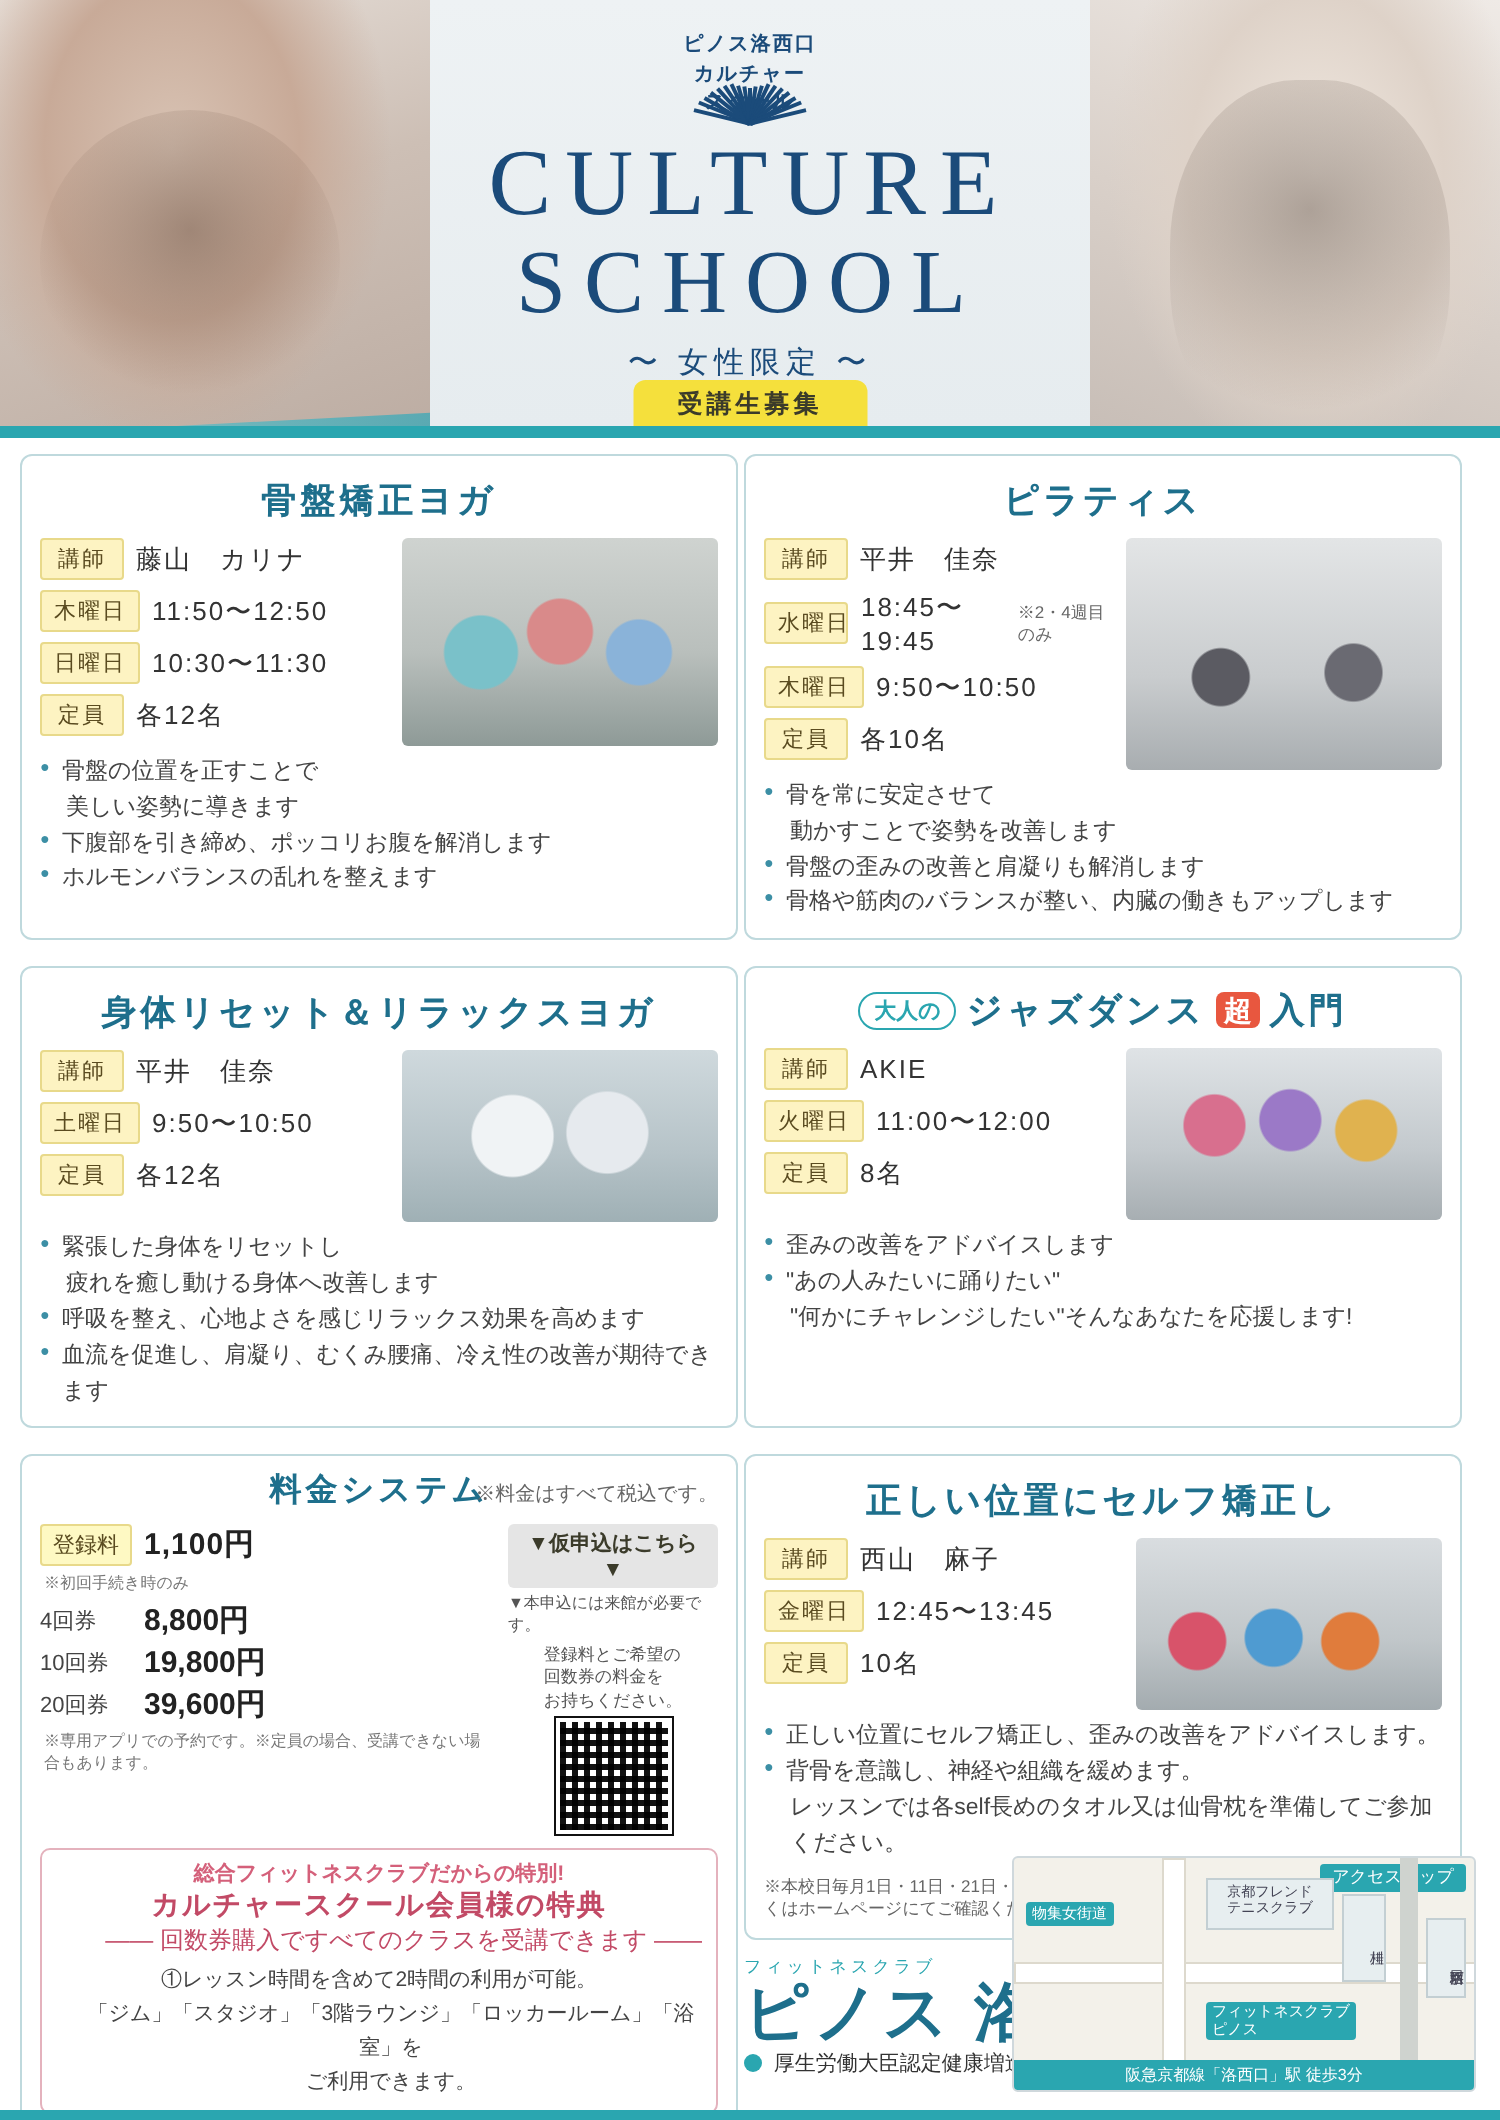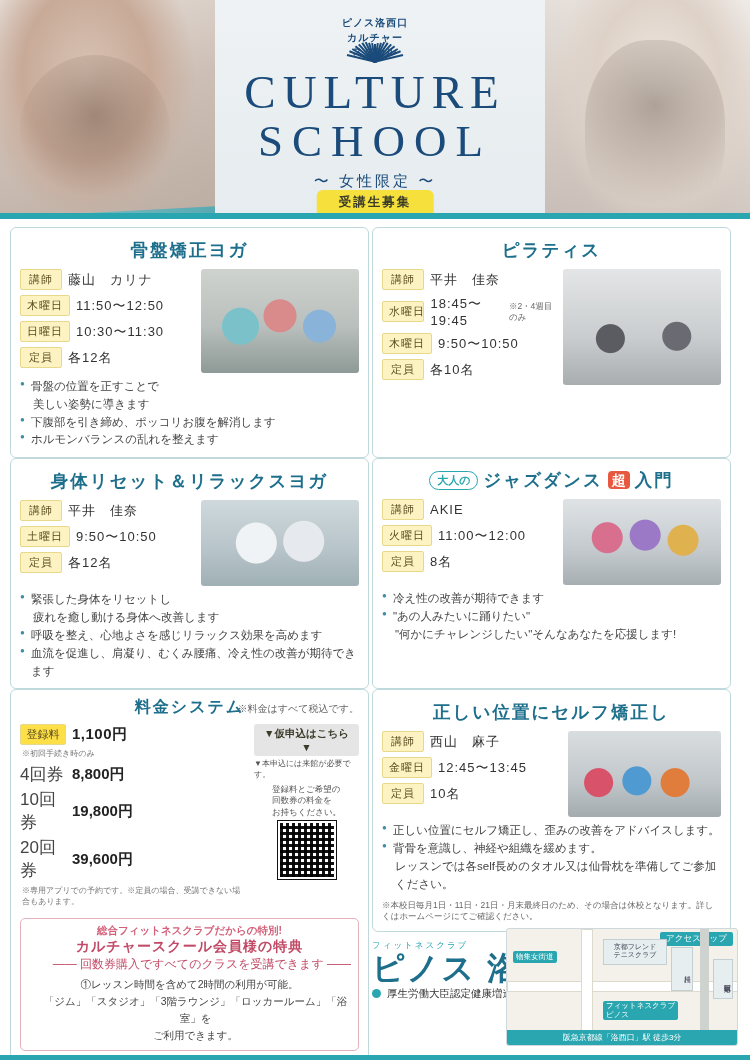--- a/index.html
+++ b/index.html
@@ -74,21 +74,21 @@
   }
   .recruit-tab{
     position:absolute; left:50%; transform:translateX(-50%); bottom:-1px;
     background:#f5e03c; color:#3b3b2a; font-size:12.5px; font-weight:bold;
     padding:4px 22px 3px; border-radius:6px 6px 0 0; letter-spacing:2px;
   }
   .teal-bar{ height:6px; background:#2aa6b0; width:750px; }
 
   
   .content{ padding:8px 10px 0; }
-  .row{ display:flex; gap:3px; margin-bottom:0; }
+  .row{ display:flex; gap:3px; margin-bottom:13px; }
   .card{
     border:1px solid #bfd9dd; border-radius:6px; background:#fff;
     padding:7px 9px 8px; position:relative;
   }
   .card.half{ width:359px; }
   .card-title{
     text-align:center; color:#1e6f8c; font-size:17.5px; font-weight:bold;
     letter-spacing:2px; margin:3px 0 7px;
   }
   .jazz-title{ display:flex; align-items:center; justify-content:center; gap:5px; margin:2px 0 7px;}
@@ -155,33 +155,33 @@
 
   
   .price-card{ width:359px; }
   .price-head{ display:flex; align-items:baseline; justify-content:center; gap:8px; position:relative; }
   .price-title{ color:#1e6f8c; font-size:16px; font-weight:bold; letter-spacing:2px; }
   .price-tax{ font-size:10px; color:#666; position:absolute; right:0; bottom:2px; }
   .price-grid{ display:flex; gap:6px; margin-top:6px; }
   .price-left{ width:228px; }
   .prow{ display:flex; align-items:center; gap:6px; margin-bottom:3px; }
   .ptag{
-    background:#fde047; border:1px solid #e8d98a; color:#5a4b20; font-size:11px;
+    background:#fef9c3; border:1px solid #e8d98a; color:#5a4b20; font-size:11px;
     padding:2px 5px; border-radius:2px; width:46px; text-align:center;
   }
   .pbig{ font-size:15px; font-weight:bold; color:#222; letter-spacing:.5px; }
   .pnote{ font-size:8px; color:#777; margin:1px 0 4px 2px; }
   .kaisuu{ display:flex; align-items:center; gap:5px; }
   .kaisuu-badge{
     background:#2f9e44; color:#fff; font-size:8.5px; line-height:1.25; text-align:center;
     padding:3px 4px; border-radius:3px; width:58px;
   }
   .ticket-rows{ flex:1; }
   .trow{ display:flex; align-items:center; gap:8px; margin-bottom:2px; }
-  .tlabel{ font-size:17px; color:#444; width:44px; }
+  .tlabel{ font-size:11px; color:#444; width:44px; }
   .tprice{ font-size:15px; font-weight:bold; color:#222; }
   .qr-box{ flex:1; display:flex; flex-direction:column; align-items:center; }
   .qr-banner{
     background:#e5e5e5; color:#3b3b2a; font-size:10.5px; font-weight:bold;
     border-radius:3px; padding:3px 6px; text-align:center; width:100%;
   }
   .qr-text{ font-size:8.5px; color:#555; line-height:1.35; margin-top:3px; }
   .qr{
     width:58px; height:58px; margin-top:3px;
     background:
@@ -321,20 +321,26 @@
                 <span class="tag">木曜日</span>
                 <span class="ival">9:50〜10:50</span>
               </div>
             <div class="irow">
                 <span class="tag">定員</span>
                 <span class="ival">各10名</span>
               </div>
           </div>
           <div class="photo p2"></div>
         </div>
+        <ul class="bullets">
+          <li>骨を常に安定させて</li>
+          <li class="cont">動かすことで姿勢を改善します</li>
+          <li>骨盤の歪みの改善と肩凝りも解消します</li>
+          <li>骨格や筋肉のバランスが整い、内臓の働きもアップします</li>
+        </ul>
       </div>
     </div>
 
     <div class="row">
 
       <div class="card half">
         <div class="card-title">身体リセット＆リラックスヨガ</div>
         <div class="card-body">
           <div class="info-col">
             <div class="irow">
@@ -378,21 +384,21 @@
                 <span class="ival">11:00〜12:00</span>
               </div>
             <div class="irow">
                 <span class="tag">定員</span>
                 <span class="ival">8名</span>
               </div>
           </div>
           <div class="photo p4"></div>
         </div>
         <ul class="bullets">
-          <li>冷え性の改善が期待できます</li>
+          <li>歪みの改善をアドバイスします</li>
           <li>"あの人みたいに踊りたい"</li>
           <li class="cont">"何かにチャレンジしたい"そんなあなたを応援します!</li>
         </ul>
       </div>
     </div>
 
     <div class="row">
 
       <div class="card price-card">
         <div class="price-head">

